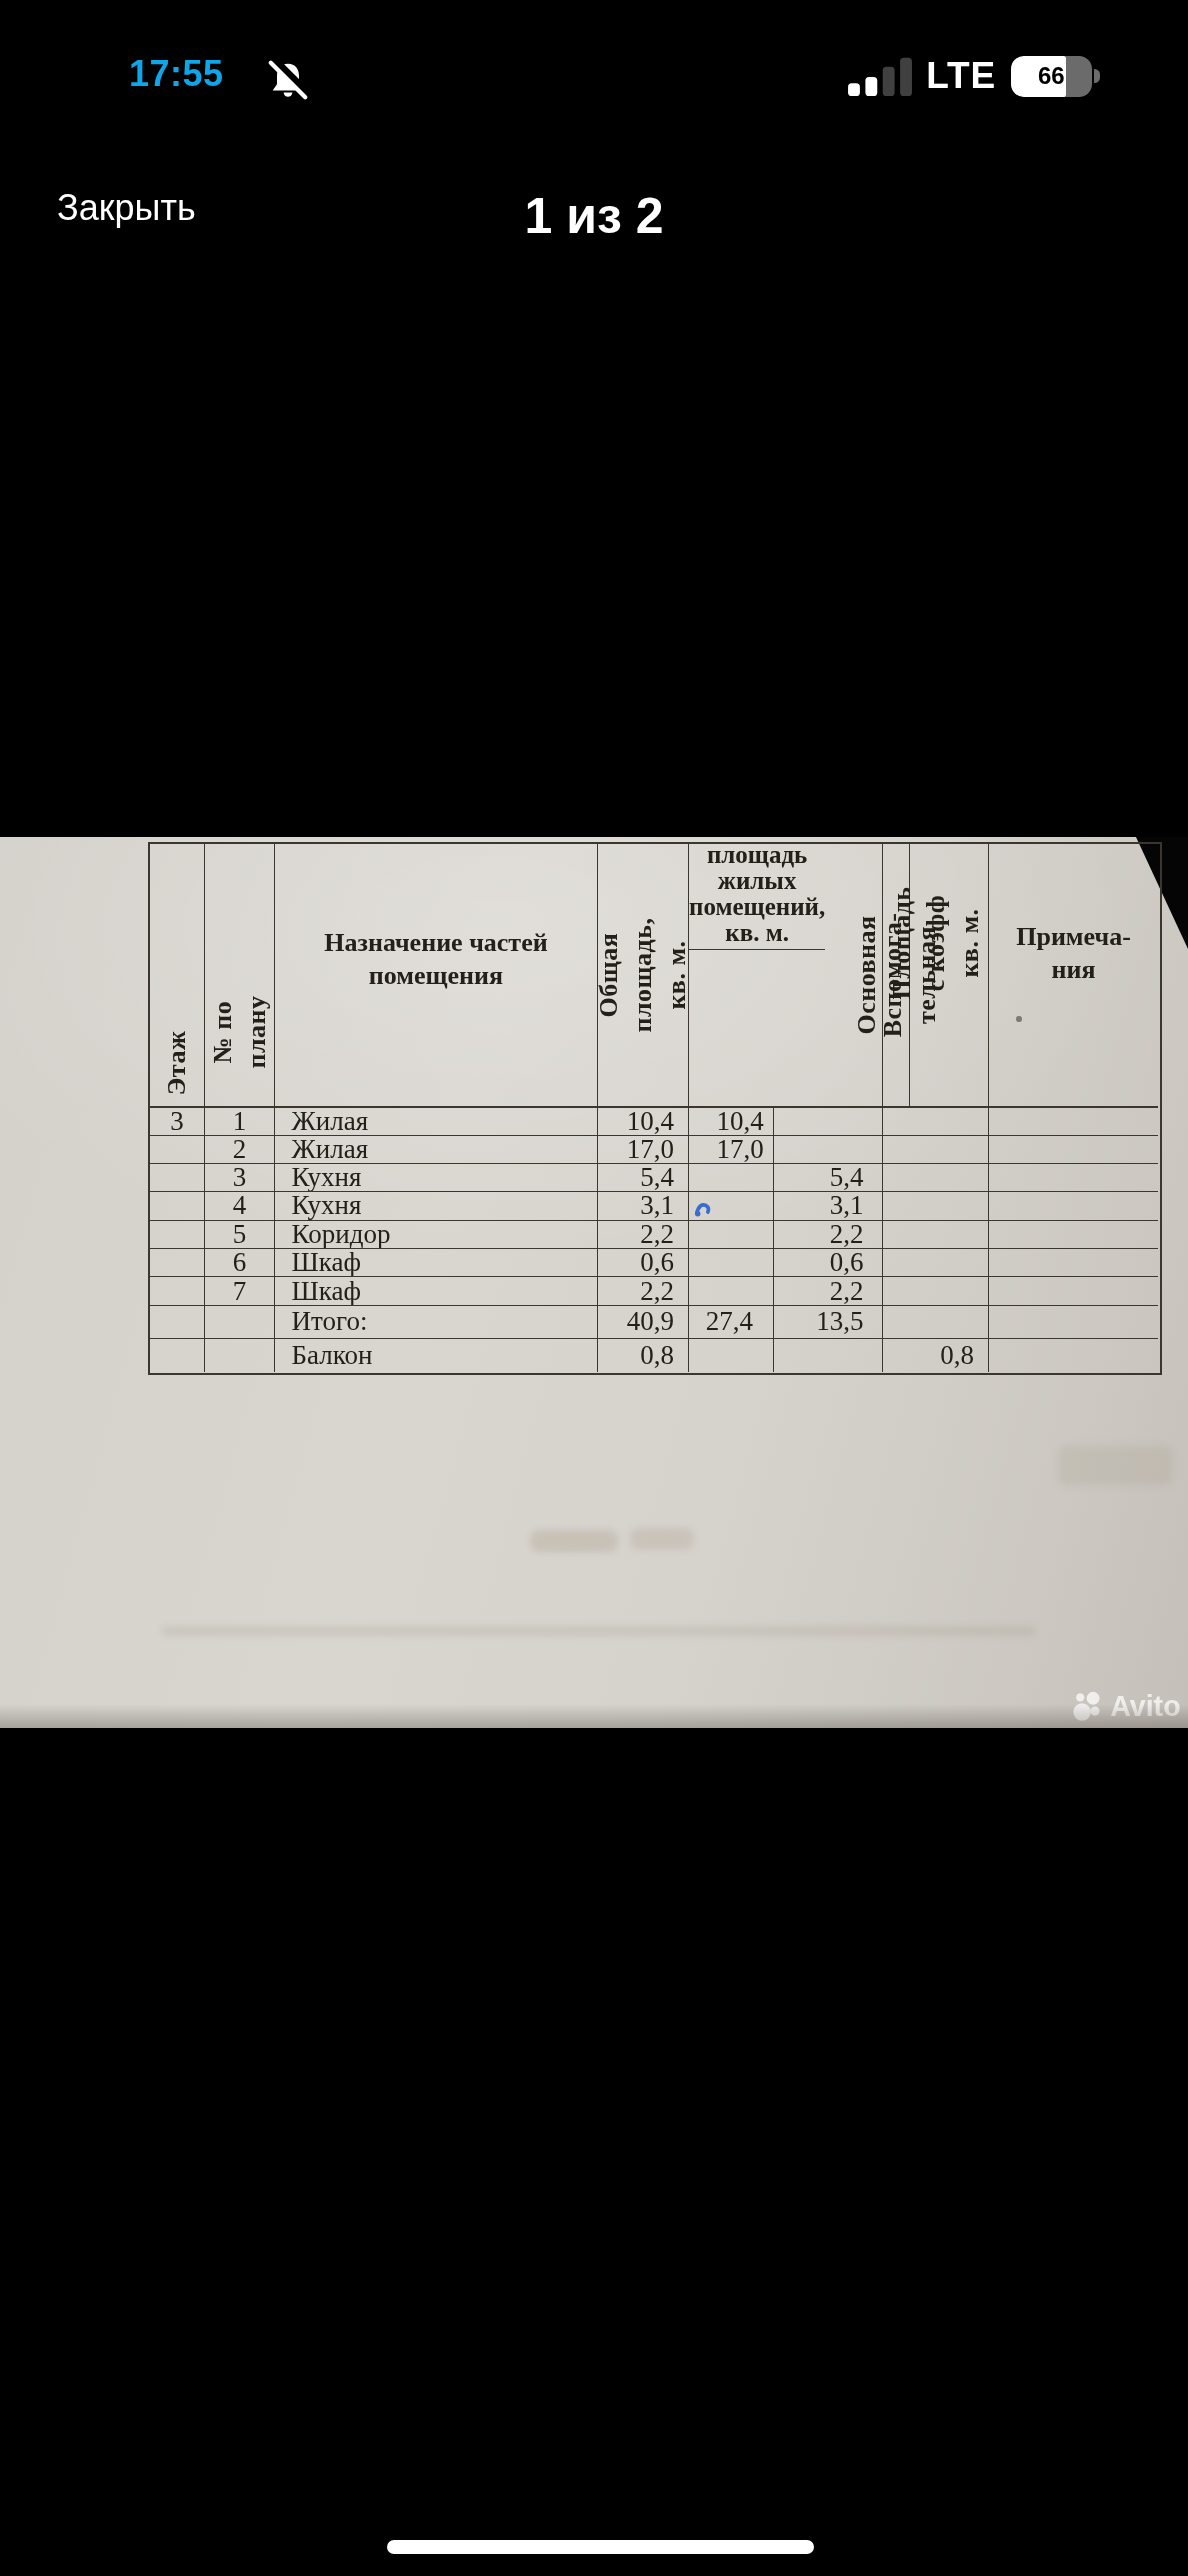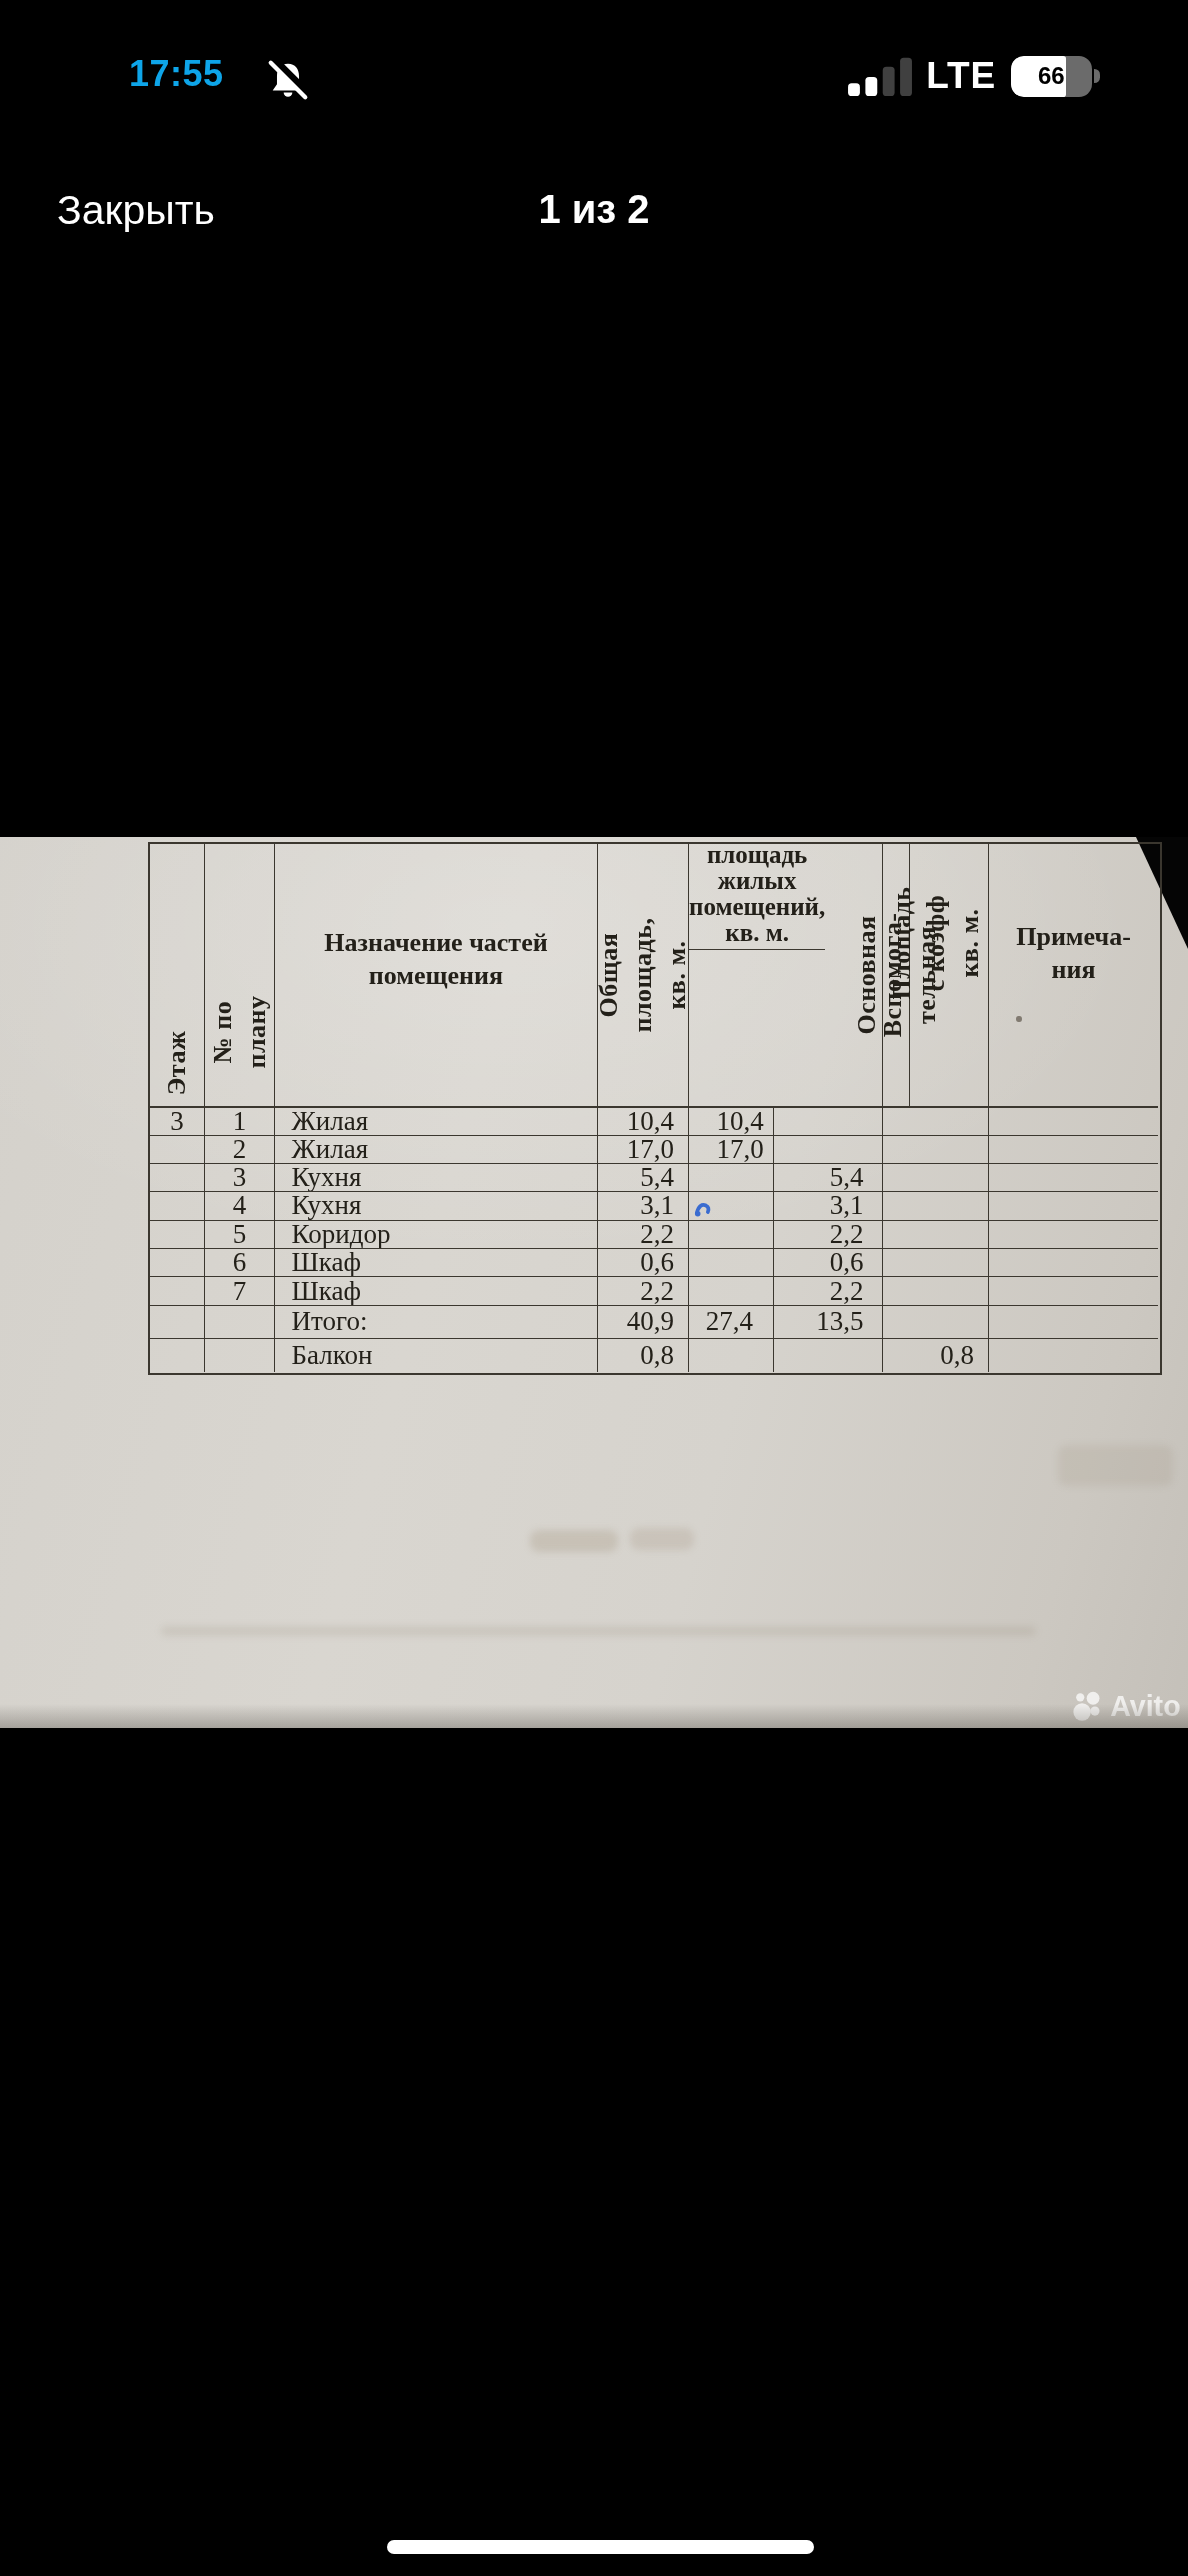--- a/index.html
+++ b/index.html
@@ -19,24 +19,24 @@
              background:rgba(255,255,255,0.42); overflow:hidden; }
   .battery-fill { position:absolute; left:0; top:0; bottom:0; width:55px;
                   background:#fff; border-radius:12px 2.8px 2.8px 12px; }
   .battery-num { position:absolute; inset:0; display:flex; align-items:center;
                  justify-content:center; color:#000; font-size:24px; font-weight:700; }
   .battery-cap { width:6.4px; height:14.7px; background:rgba(255,255,255,0.42);
                  border-radius:0 5.5px 5.5px 0; margin-left:1.8px; }
   .batt-wrap { display:flex; align-items:center; }
 
   .nav-bar { position:absolute; left:0; top:181px; width:1188px; height:70px; }
-  .nav-close { position:absolute; left:57px; top:5.5px; color:#fff; font-size:41px;
+  .nav-close { position:absolute; left:57px; top:5.5px; color:#fff; font-size:36px;
                font-weight:400; background:none; border:none; font-family:inherit; }
   .nav-page { position:absolute; left:0; right:0; top:5.5px; text-align:center; color:#fff;
-              font-size:40px; font-weight:600; }
+              font-size:50px; font-weight:600; }
 
   
   .photo { position:absolute; left:0; top:837px; width:1188px; height:891px; overflow:hidden;
            background:
              radial-gradient(ellipse 921px 479px at 42% 10%, rgba(255,255,255,0.20), transparent 70%),
              linear-gradient(105deg, #d4d1cb 0%, #d9d6d0 38%, #d6d3cd 62%, #ccc8c1 88%, #c4c0b9 100%);
   }
   .photo::after { content:""; position:absolute; left:0; right:0; bottom:0; height:24px;
                   background:linear-gradient(180deg, transparent, rgba(40,35,28,0.28)); }
   .corner-dark { position:absolute; right:0; top:0; width:52px; height:112px;

